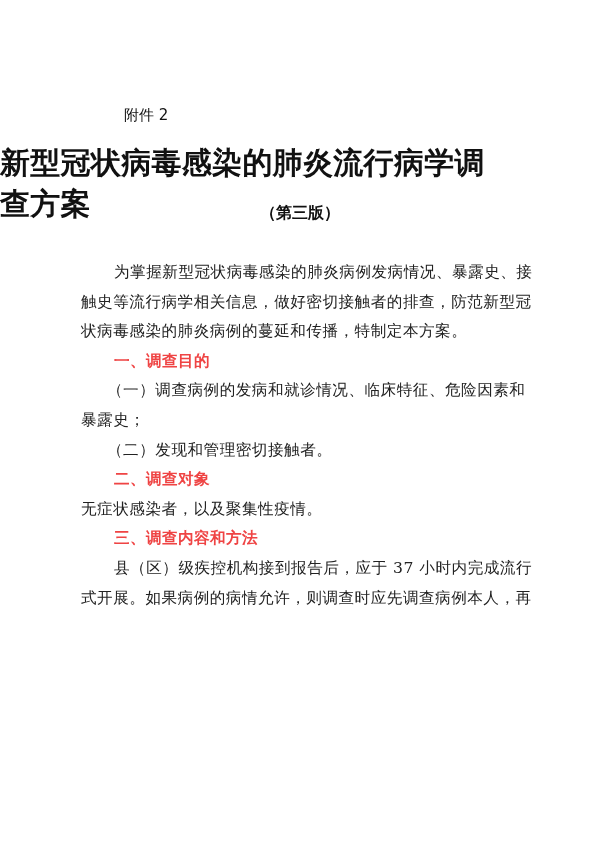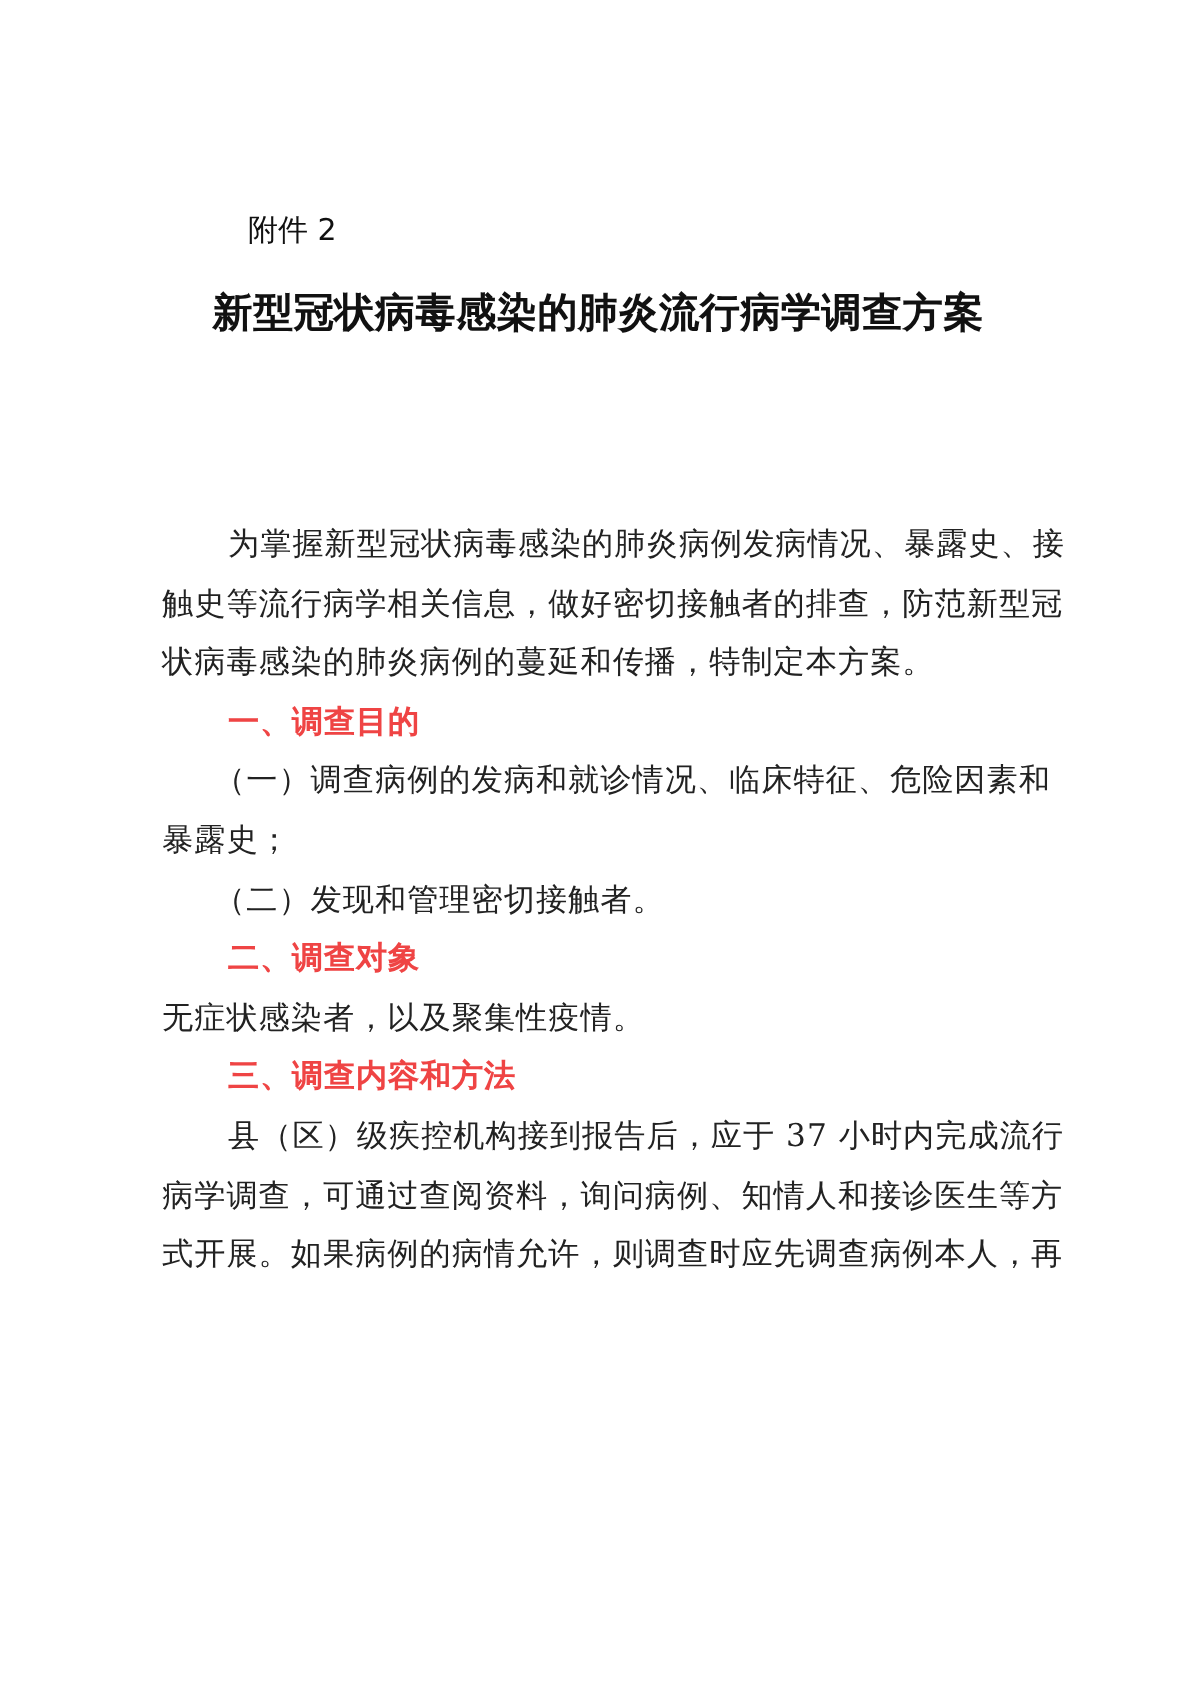--- a/index.html
+++ b/index.html
@@ -1,42 +1,42 @@
 <!DOCTYPE html>
 <html><head>
 <meta charset="utf-8">
 <style>
   html, body { margin:0; padding:0; background:#ffffff; }
   body { width:600px; height:850px; position:relative; overflow:hidden; color:#1a1a1a; }
   .page { position:absolute; left:0; top:0; width:600px; height:850px; background:#fff; }
   .attach { position:absolute; left:80px; top:106px; font-family:"DejaVu Sans", sans-serif; font-size:15px; color:#111;padding-left:44px; }
-  .title { position:absolute; left:0; width:492px; top:143px; text-align:right; font-family:"DejaVu Sans", sans-serif; font-size:20px; font-weight:bold; color:#111; letter-spacing:0.3px; }
+  .title { position:absolute; left:0; width:492px; top:143px; text-align:left; font-family:"DejaVu Sans", sans-serif; font-size:30px; font-weight:bold; color:#111; letter-spacing:0.3px; }
   .subtitle { position:absolute; left:0; width:600px; top:203px; text-align:center; font-family:"DejaVu Serif", serif; font-size:16px; font-weight:bold; color:#111; }
   .body { position:absolute; left:81px; width:440px; top:258px; font-family:"DejaVu Serif", serif; font-size:15.6px; color:#222; }
   .line { height:29.6px; line-height:29.6px; white-space:nowrap; text-align:justify; text-align-last:justify; letter-spacing:0.5px; }
   .line.short { text-align-last:left; }
   .indent { padding-left:33px; }
   .heading { font-family:"DejaVu Sans", sans-serif; font-weight:bold; color:#ef4444; letter-spacing:0.4px; }
   .sub-indent { padding-left:26px; }
 </style>
 </head>
 <body>
 
 <div class="page">
   <div class="attach">附件 2</div>
   <div class="title">新型冠状病毒感染的肺炎流行病学调查方案</div>
+  <div class="subtitle">（第三版）</div>
 
   <div class="body">
     <div class="line indent">为掌握新型冠状病毒感染的肺炎病例发病情况、暴露史、接</div>
     <div class="line">触史等流行病学相关信息，做好密切接触者的排查，防范新型冠</div>
     <div class="line short">状病毒感染的肺炎病例的蔓延和传播，特制定本方案。</div>
     <div class="line short indent heading">一、调查目的</div>
     <div class="line sub-indent">（一）调查病例的发病和就诊情况、临床特征、危险因素和</div>
     <div class="line short">暴露史；</div>
     <div class="line short sub-indent">（二）发现和管理密切接触者。</div>
     <div class="line short indent heading">二、调查对象</div>
     <div class="line short">无症状感染者，以及聚集性疫情。</div>
     <div class="line short indent heading">三、调查内容和方法</div>
     <div class="line indent">县（区）级疾控机构接到报告后，应于 37 小时内完成流行</div>
-    <div class="line">病学调查，可通过查阅资料，询问病例、知情人和接诊医生等方</div>
     <div class="line">式开展。如果病例的病情允许，则调查时应先调查病例本人，再</div>
   </div>
 </div>
 
 </body></html>

